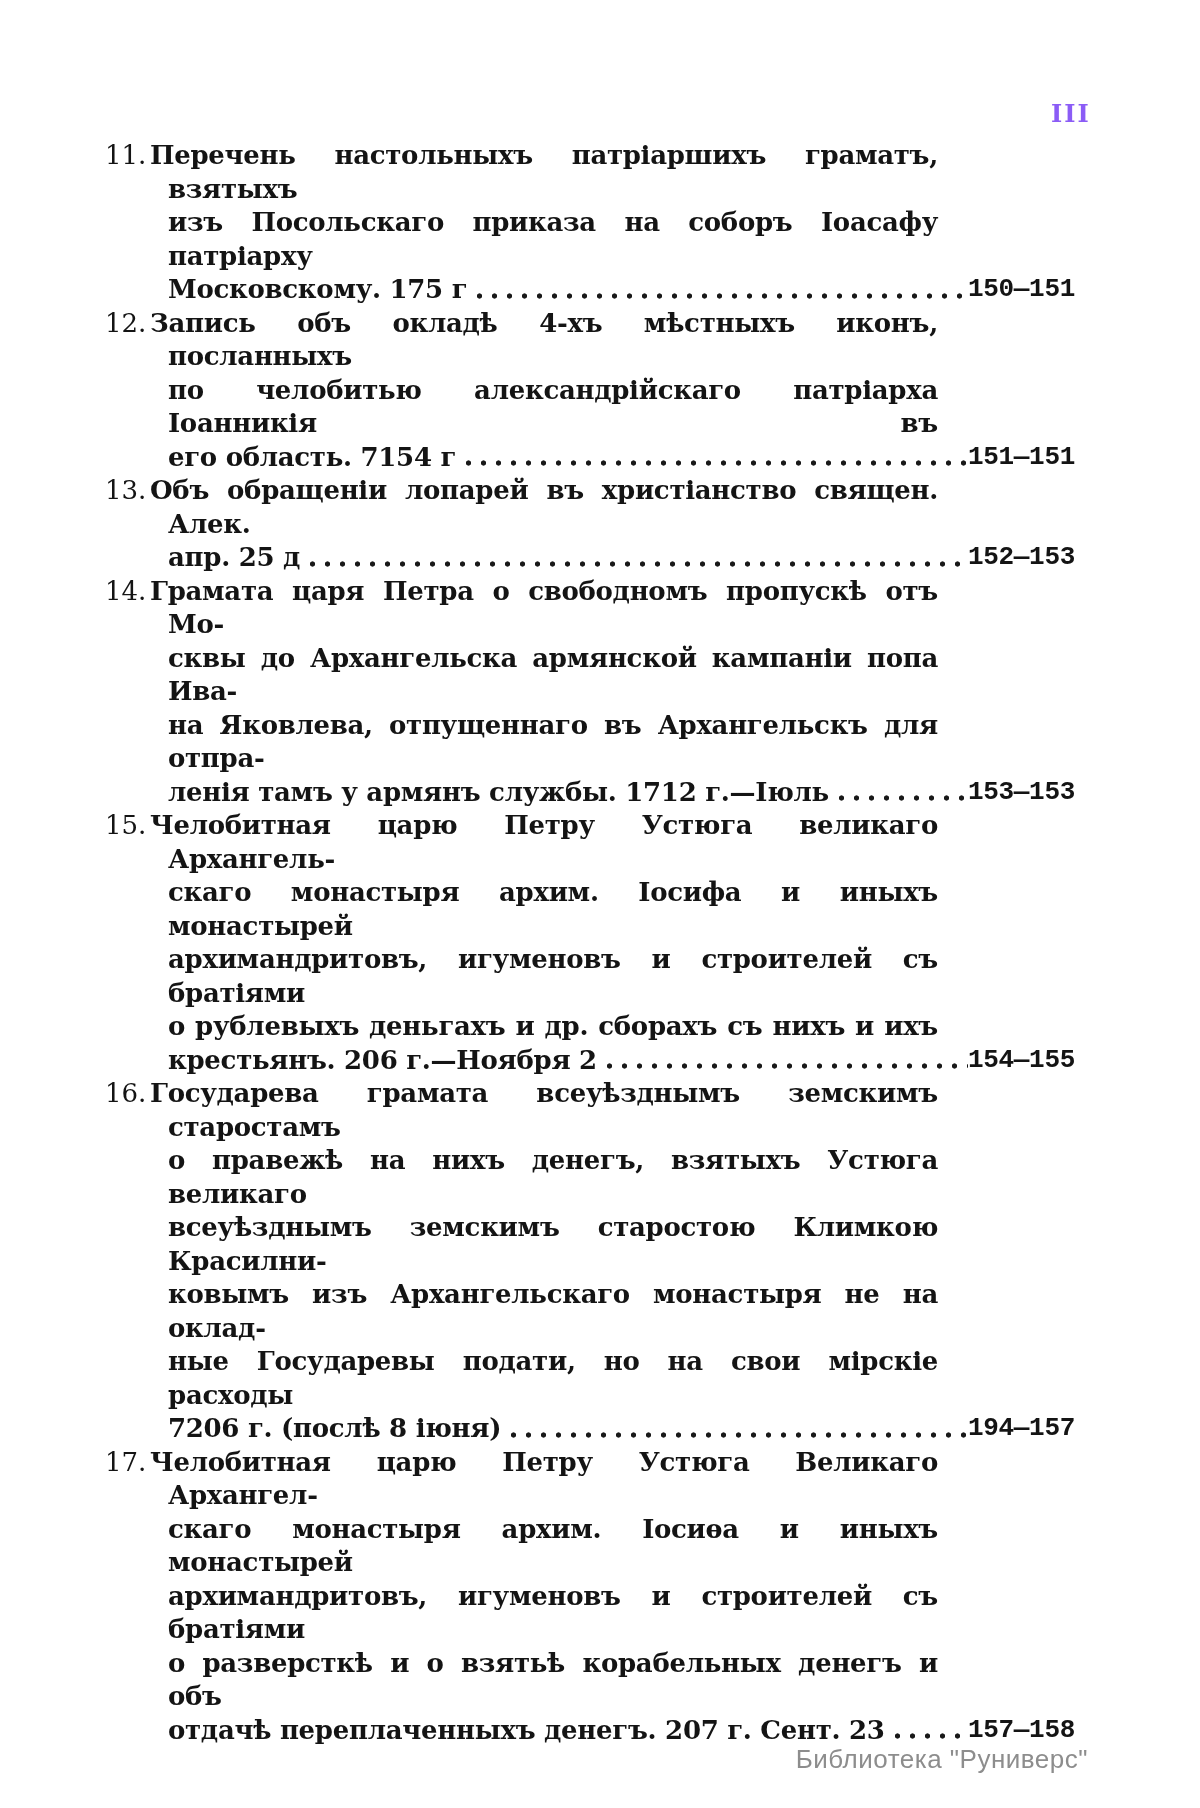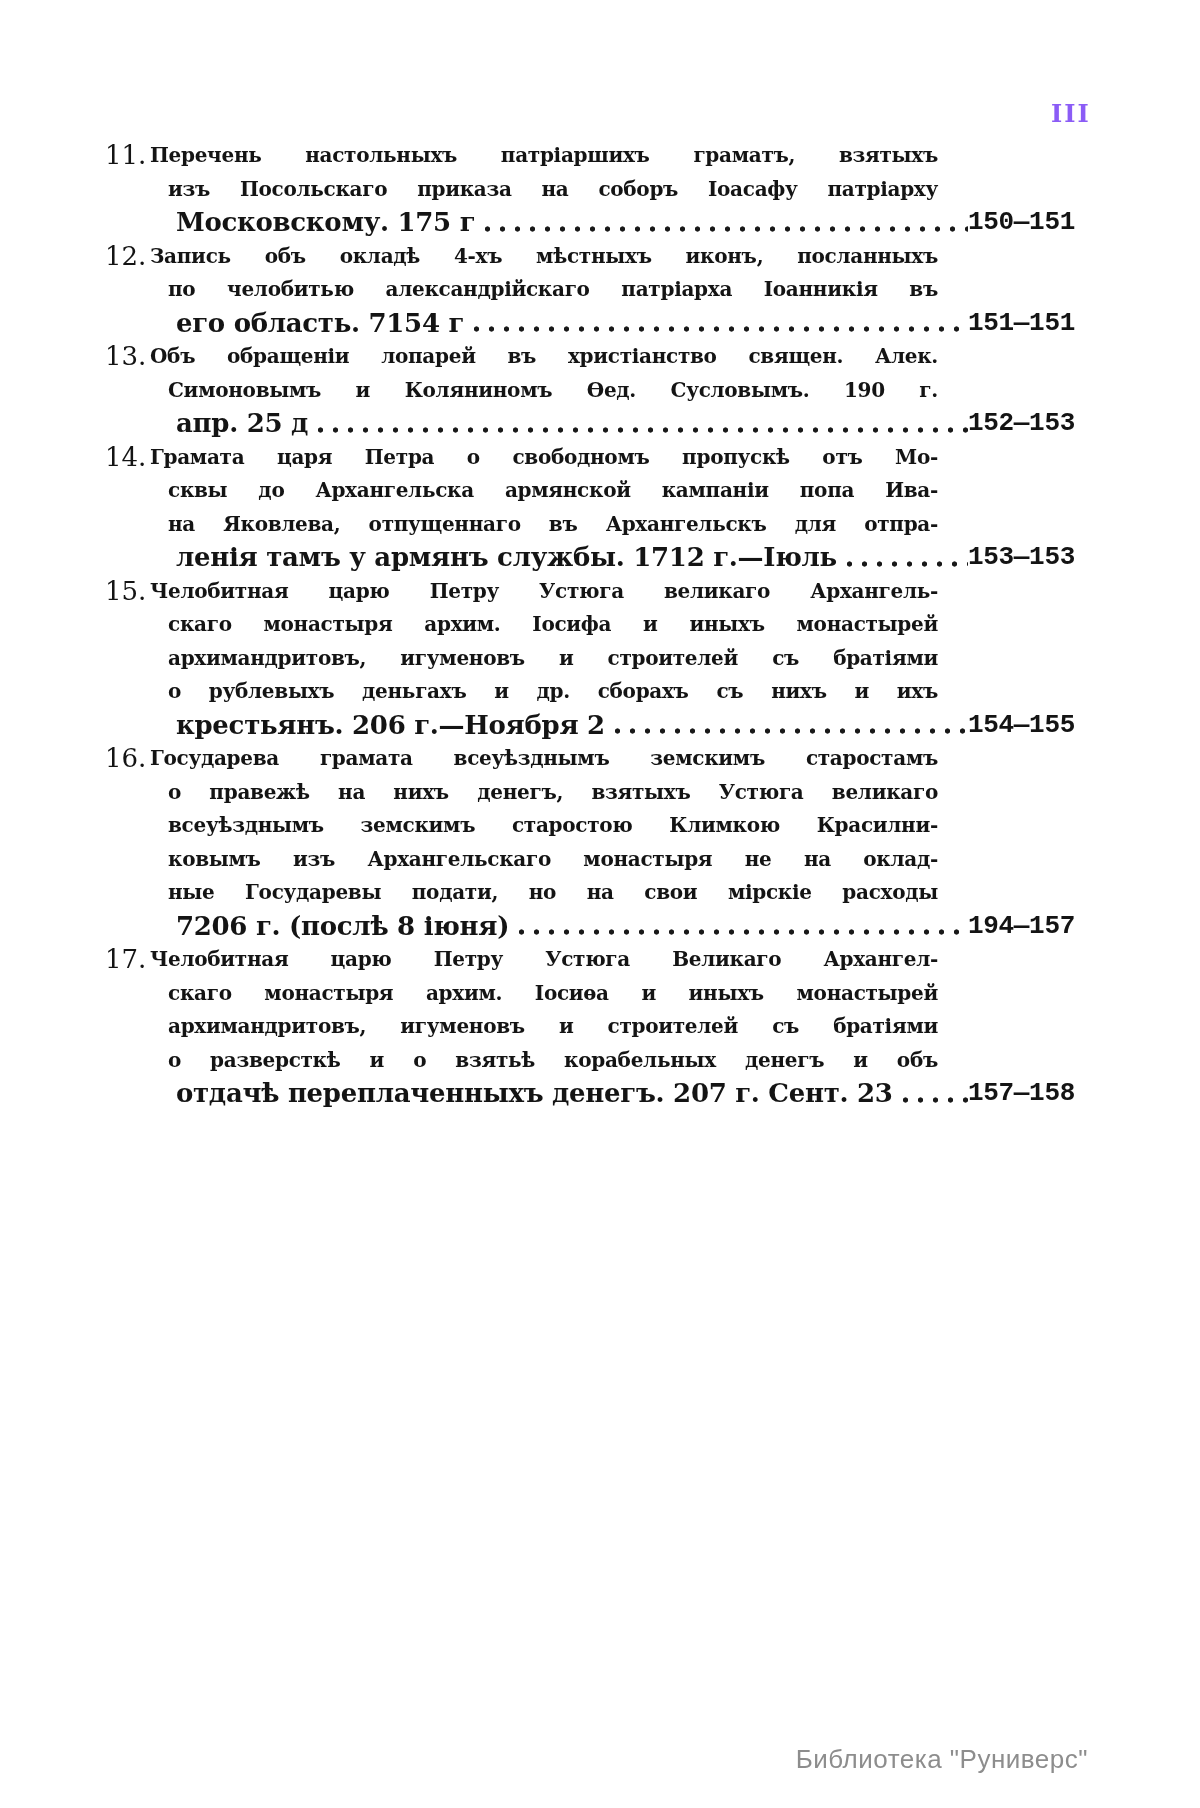--- a/index.html
+++ b/index.html
@@ -36,42 +36,41 @@
   .num {
     position: absolute;
     left: -63px;
     top: 0;
     font-size: 26px;
     font-weight: normal;
     line-height: 33.5px;
     white-space: nowrap;
   }
   .line {
-    font-size: 20px;
+    font-size: 26px;
     font-weight: bold;
     line-height: 33.5px;
     letter-spacing: -0.3px;
     text-align: justify;
     text-align-last: justify;
     text-justify: inter-word;
     padding-right: 137px;
   }
   .line.first {
     text-indent: -18px;
   }
   .row {
     display: flex;
     font-size: 26px;
     font-weight: bold;
     line-height: 33.5px;
     letter-spacing: -0.3px;
   }
   .row .text {
     white-space: nowrap;
-    margin-left: 8px;
   }
   .leader {
     flex: 1;
     min-width: 14px;
   }
   .leader.dots {
     background-image: radial-gradient(circle, #191919 2.3px, transparent 2.9px);
     background-size: 15px 8px;
     background-repeat: repeat-x;
     background-position: left 5px bottom 7px;
@@ -112,21 +111,20 @@
       <div class="line">по челобитью александрійскаго патріарха Іоанникія въ</div>
       <div class="row">
         <span class="text">его область. 7154 г</span>
         <span class="leader dots"></span>
         <span class="pages">151—151</span>
       </div>
     </div>
     <div class="toc-item">
       <span class="num">13.</span>
       <div class="line first">Объ обращеніи лопарей въ христіанство священ. Алек.</div>
-      <div class="line">Симоновымъ и Коляниномъ Ѳед. Сусловымъ. 190 г.</div>
       <div class="row">
         <span class="text">апр. 25 д</span>
         <span class="leader dots"></span>
         <span class="pages">152—153</span>
       </div>
     </div>
     <div class="toc-item">
       <span class="num">14.</span>
       <div class="line first">Грамата царя Петра о свободномъ пропускѣ отъ Мо-</div>
       <div class="line">сквы до Архангельска армянской кампаніи попа Ива-</div>

